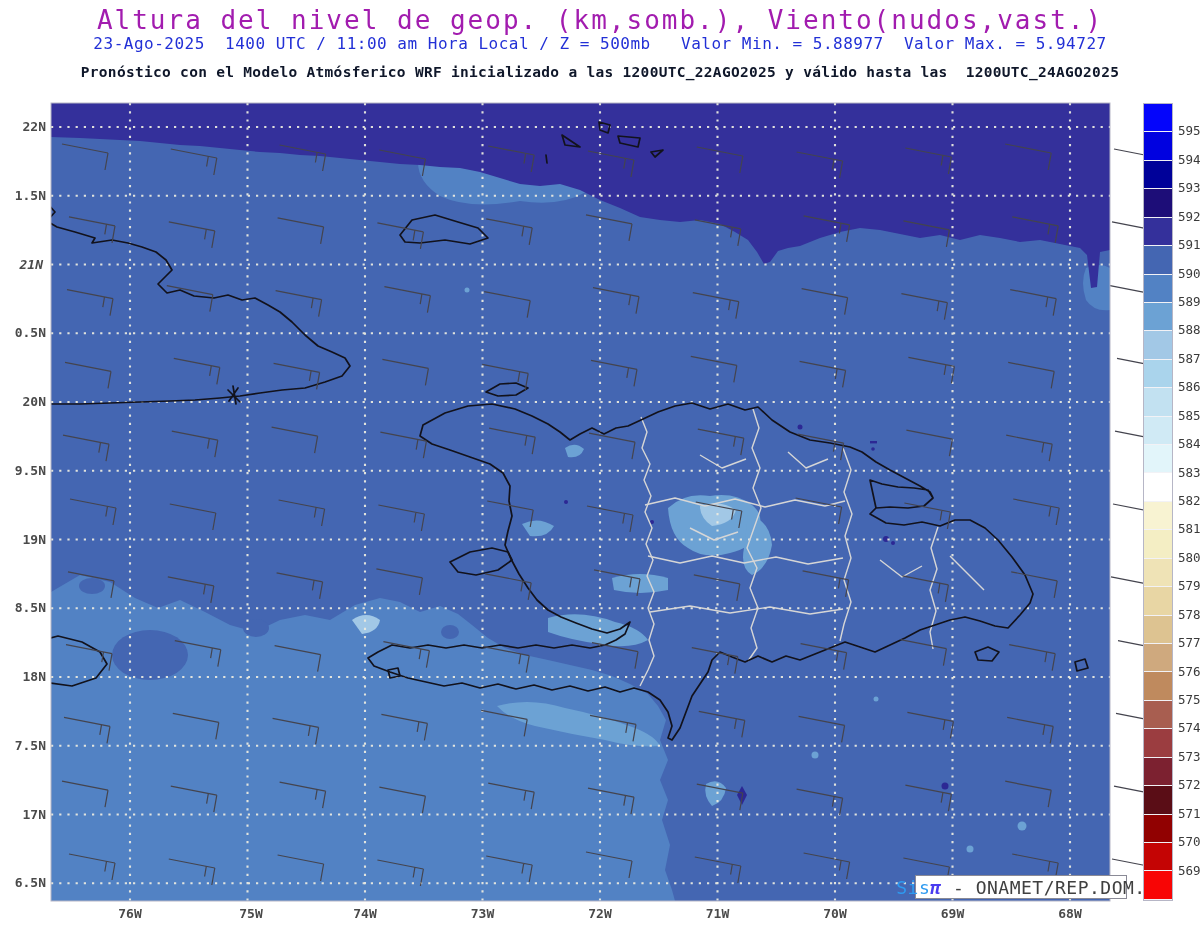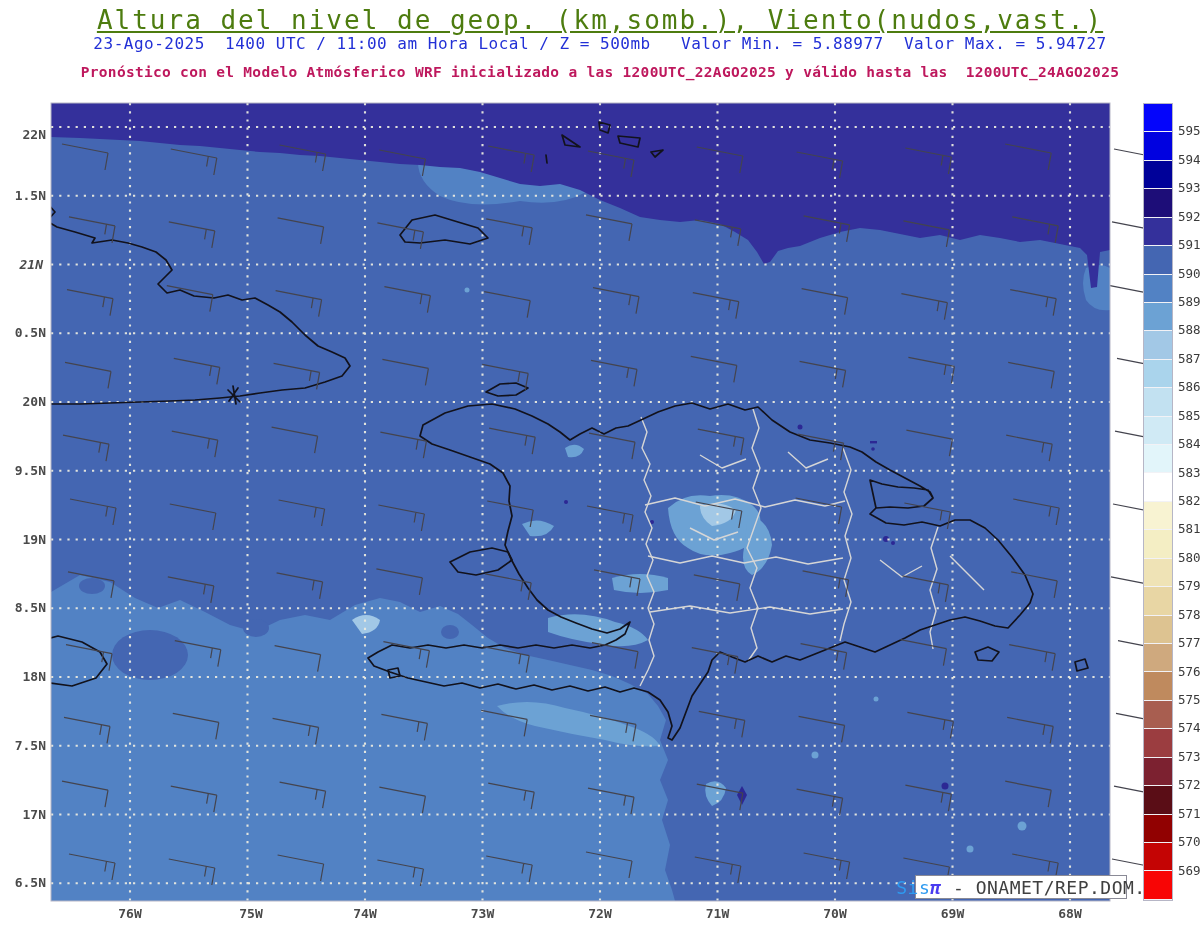--- a/index.html
+++ b/index.html
@@ -21,23 +21,23 @@
   #watermark{position:absolute;left:915px;top:875px;width:212px;height:24px;
              background:#ffffff;border:1.5px solid #8a8a96;box-sizing:border-box;
              display:flex;align-items:center;justify-content:center;
              font-size:18px;letter-spacing:.5px;z-index:5;white-space:pre;}
 </style>
 </head>
 <body>
 
 <div id="stage">
 
-  <div id="title" class="hdr" style="color: #4d7c0f; text-decoration: underline;">Altura del nivel de geop. (km,somb.), Viento(nudos,vast.)</div>
+  <div id="title" class="hdr" style="color: #a21caf;">Altura del nivel de geop. (km,somb.), Viento(nudos,vast.)</div>
   <div id="sub1" class="hdr" style="color: rgb(34, 48, 214);">23-Ago-2025  1400 UTC / 11:00 am Hora Local / Z = 500mb   Valor Min. = 5.88977  Valor Max. = 5.94727</div>
-  <div id="sub2" class="hdr" style="color: #be185d;">Pronóstico con el Modelo Atmósferico WRF inicializado a las 1200UTC_22AGO2025 y válido hasta las  1200UTC_24AGO2025</div>
+  <div id="sub2" class="hdr" style="color: #0f172a;">Pronóstico con el Modelo Atmósferico WRF inicializado a las 1200UTC_22AGO2025 y válido hasta las  1200UTC_24AGO2025</div>
 
   <svg id="map-svg" width="1200" height="927" viewBox="0 0 1200 927">
     <defs>
         <clipPath id="plotclip">
           <rect x="51" y="103" width="1059" height="798"></rect>
         </clipPath>
       </defs>
 
     <g clip-path="url(#plotclip)">
 
@@ -514,21 +514,21 @@
         </g>
         <g>
           <path d="M1112,859 L1158,868 M1158,868 L1155,885 M1149.5,866.4 L1147.8,876.5" fill="none" stroke="#44444e" stroke-width="1.2"></path>
         </g>
       </g>
 
     <rect x="51" y="103" width="1059" height="798" fill="none" stroke="#b6b6c6" stroke-width="1"></rect>
   </svg>
 
   <div id="lat-labels">
-      <div class="axis-label lat-label" style="left: 4px; top: 119px; margin-top: 8px;">22N</div>
+      <div class="axis-label lat-label" style="left: 4px; top: 119px;">22N</div>
       <div class="axis-label lat-label" style="left: 4px; top: 187.75px;">1.5N</div>
       <div class="axis-label lat-label" style="left: 1px; top: 256.5px; font-style: italic;">21N</div>
       <div class="axis-label lat-label" style="left: 4px; top: 325.25px;">0.5N</div>
       <div class="axis-label lat-label" style="left: 4px; top: 394px;">20N</div>
       <div class="axis-label lat-label" style="left: 4px; top: 462.75px;">9.5N</div>
       <div class="axis-label lat-label" style="left: 4px; top: 531.5px;">19N</div>
       <div class="axis-label lat-label" style="left: 4px; top: 600.25px;">8.5N</div>
       <div class="axis-label lat-label" style="left: 4px; top: 669px;">18N</div>
       <div class="axis-label lat-label" style="left: 4px; top: 737.75px;">7.5N</div>
       <div class="axis-label lat-label" style="left: 4px; top: 806.5px;">17N</div>

